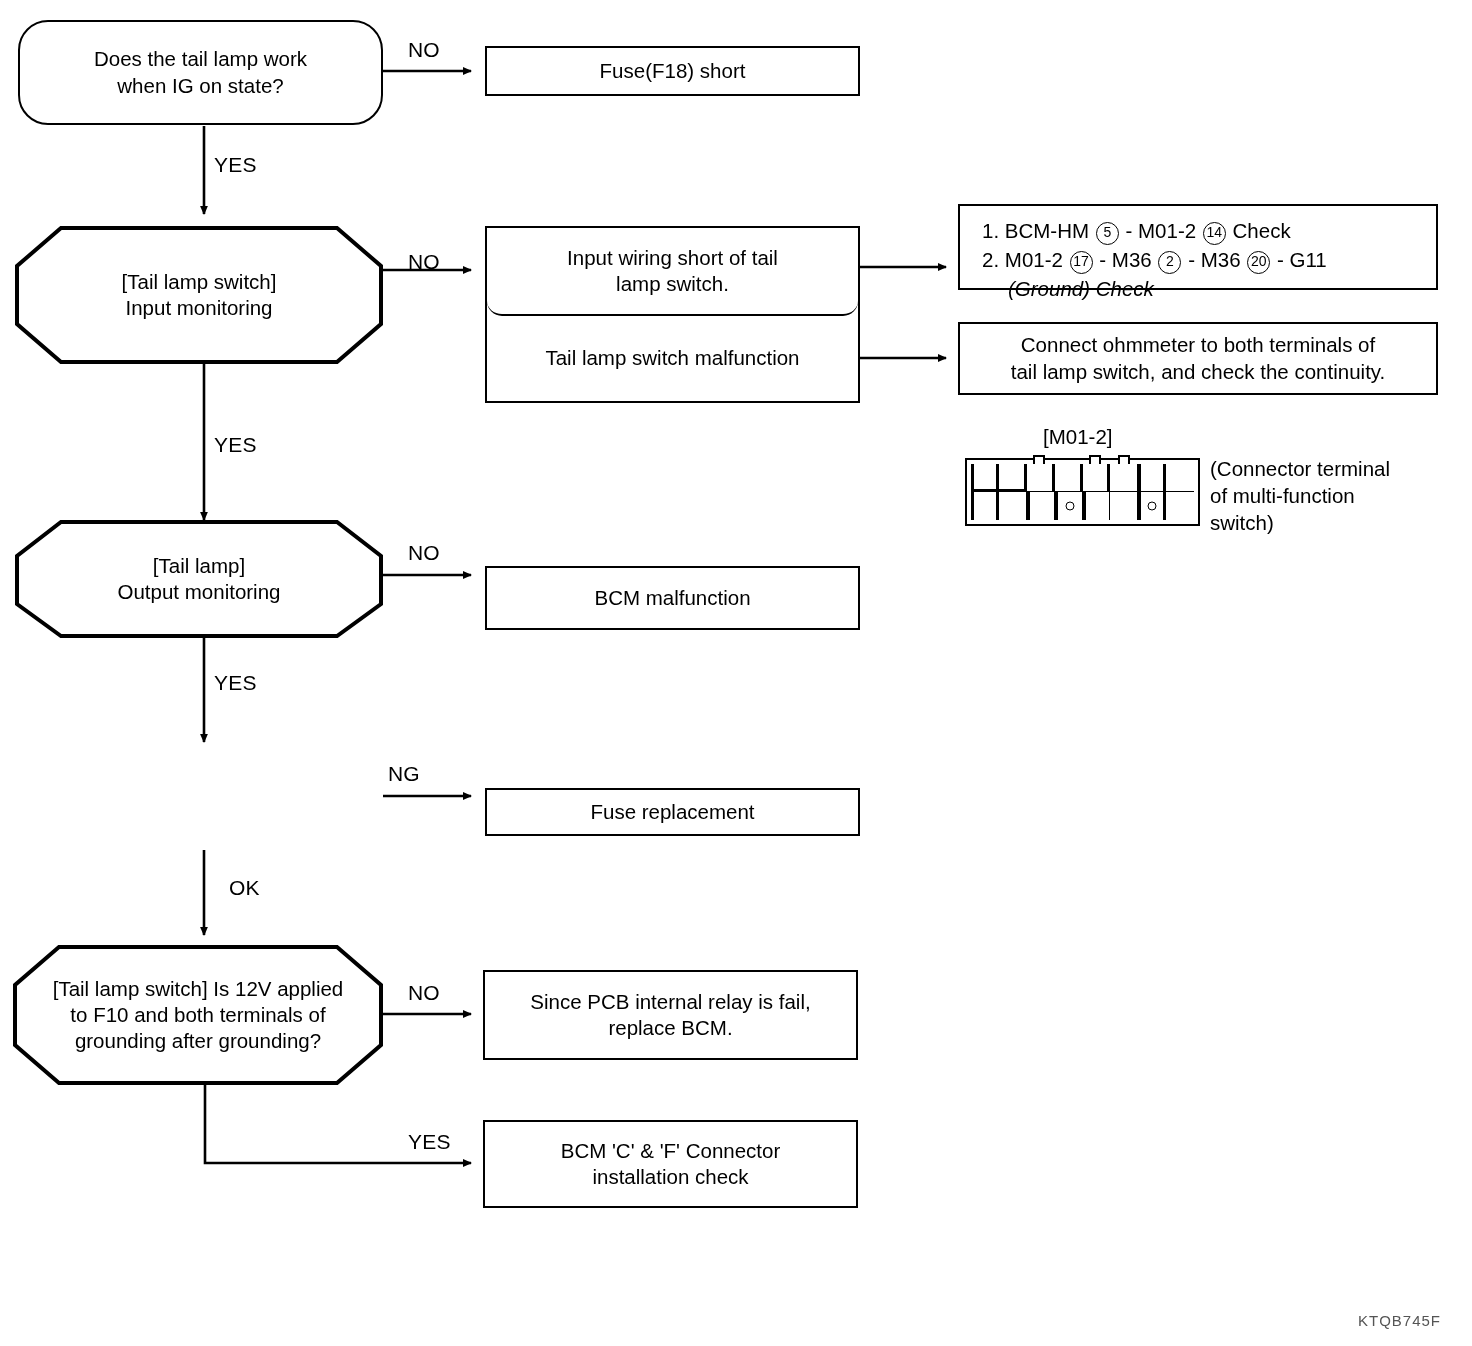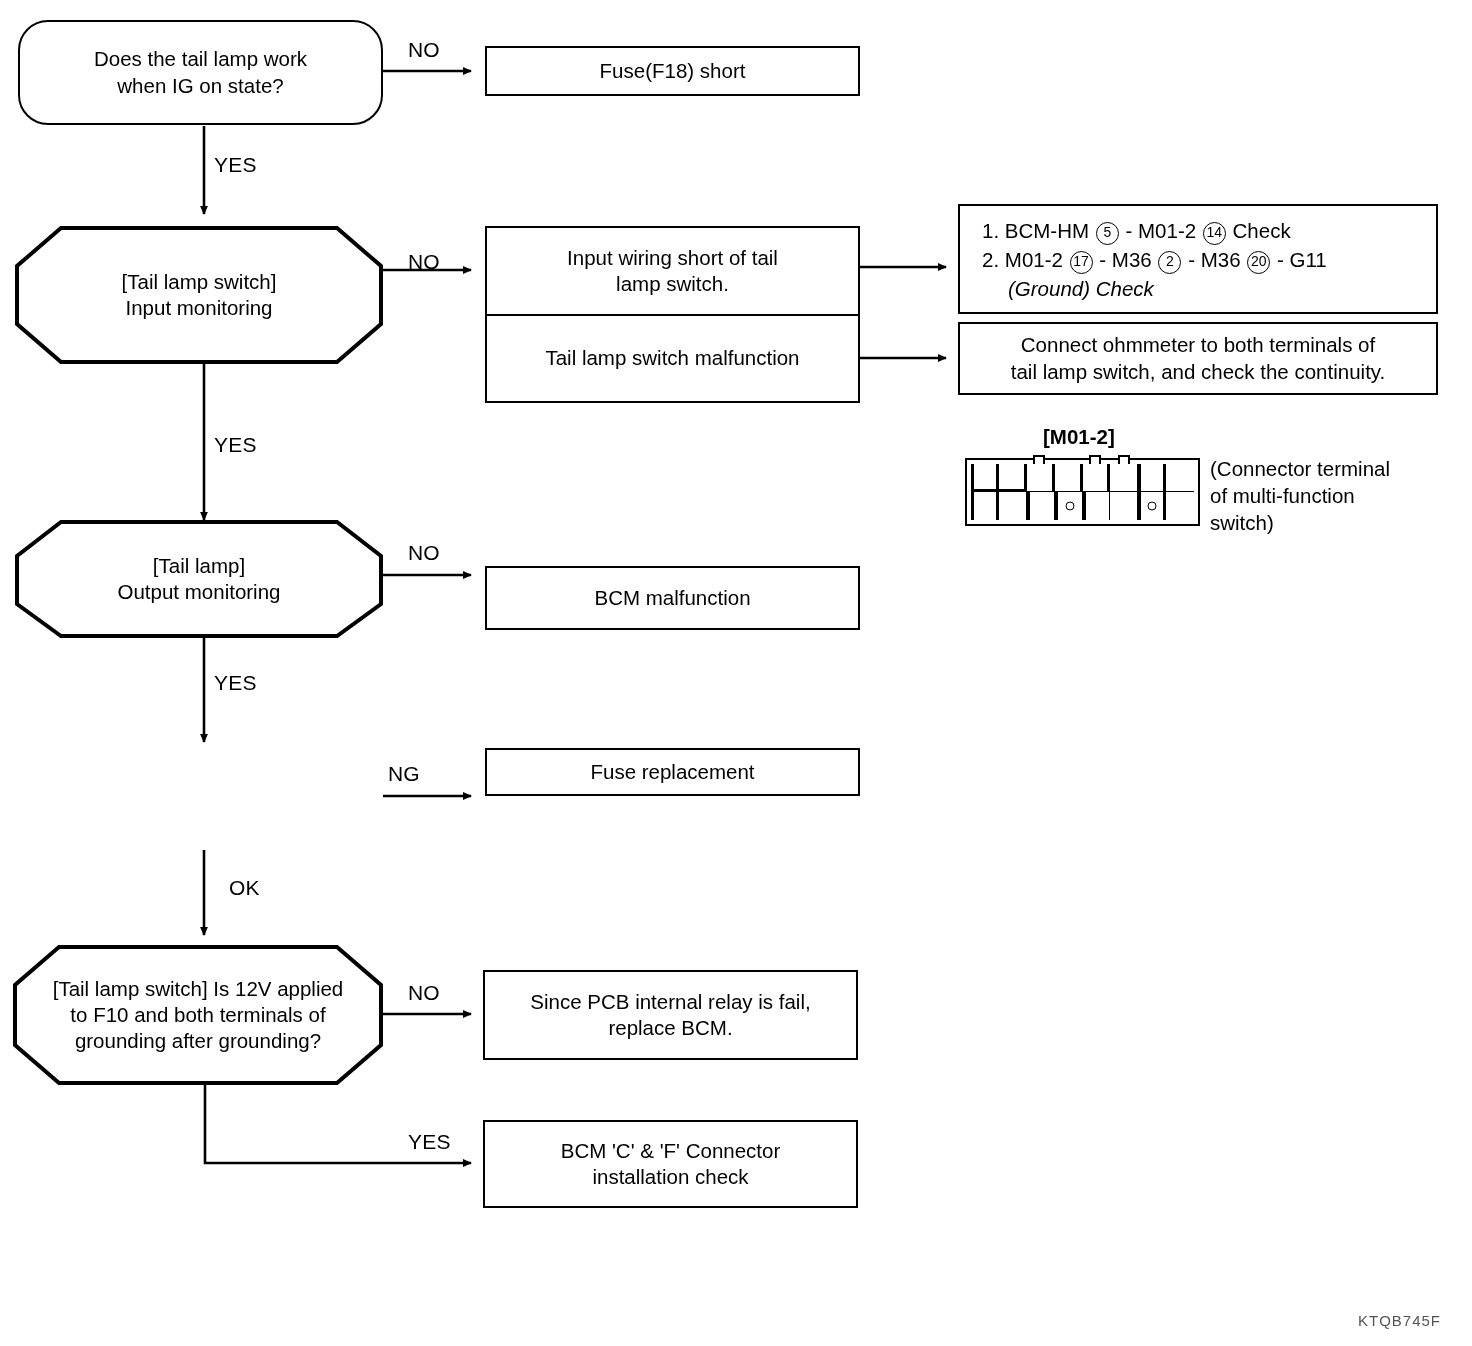--- a/index.html
+++ b/index.html
@@ -119,21 +119,21 @@
     height: 21px;
     line-height: 18px;
     text-align: center;
     font-size: 14px;
     vertical-align: 1px;
     margin: 0 1px;
   }
   .conn-title {
     position: absolute;
     font-size: 20.5px;
-    font-weight: bold;
+    font-weight: normal;
     white-space: nowrap;
   }
   .conn-wrap {
     position: absolute;
     border: 2px solid #000;
     box-sizing: border-box;
     background: #fff;
     padding: 4px;
   }
   .conn-grid {
@@ -244,32 +244,32 @@
     <svg class="octa-shape" viewBox="0 0 368 138" preserveAspectRatio="none">
       <polygon points="46,2 322,2 366,40 366,98 322,136 46,136 2,98 2,40" fill="#fff" stroke="#000" stroke-width="4" vector-effect="non-scaling-stroke"></polygon>
     </svg>
     <div class="octa-label">
       <div>[Tail lamp switch]</div>
       <div>Input monitoring</div>
     </div>
   </div>
 
   <div class="split-box" style="left:485px; top:226px; width:375px; height:177px;">
-    <div class="split-cell first" style="height:90px;">
+    <div class="split-cell first" style="height:90px;border-radius:15px;">
       <div>
         <div>Input wiring short of tail</div>
         <div>lamp switch.</div>
       </div>
     </div>
     <div class="split-cell" style="height:87px;">
       <div>Tail lamp switch malfunction</div>
     </div>
   </div>
 
-  <div class="list-box" style="left:958px; top:204px; width:480px; height:110px;">
+  <div class="list-box" style="left:958px; top:204px; width:480px; height:86px;">
     <div class="list-line">
       <span>1.</span>
       <span>BCM-HM</span>
       <span class="circnum">5</span>
       <span>-</span>
       <span>M01-2</span>
       <span class="circnum">14</span>
       <span>Check</span>
     </div>
     <div class="list-line">
@@ -343,21 +343,21 @@
       <div>[Tail lamp]</div>
       <div>Output monitoring</div>
     </div>
   </div>
 
   <div class="node rect" style="left:485px; top:566px; width:375px; height:64px;">
     <div class="label">BCM malfunction</div>
   </div>
 
 
-  <div class="node rect" style="left:485px; top:748px; width:375px; height:48px;">
+  <div class="node rect" style="left:485px; top:788px; width:375px; height:48px;">
     <div class="label">Fuse replacement</div>
   </div>
 
   <div class="node octa" style="left:13px; top:945px; width:370px; height:140px;">
     <svg class="octa-shape" viewBox="0 0 370 140" preserveAspectRatio="none">
       <polygon points="46,2 324,2 368,40 368,100 324,138 46,138 2,100 2,40" fill="#fff" stroke="#000" stroke-width="4" vector-effect="non-scaling-stroke"></polygon>
     </svg>
     <div class="octa-label" style="padding:0 12px;">
       <div>[Tail lamp switch] Is 12V applied</div>
       <div>to F10 and both terminals of</div>

